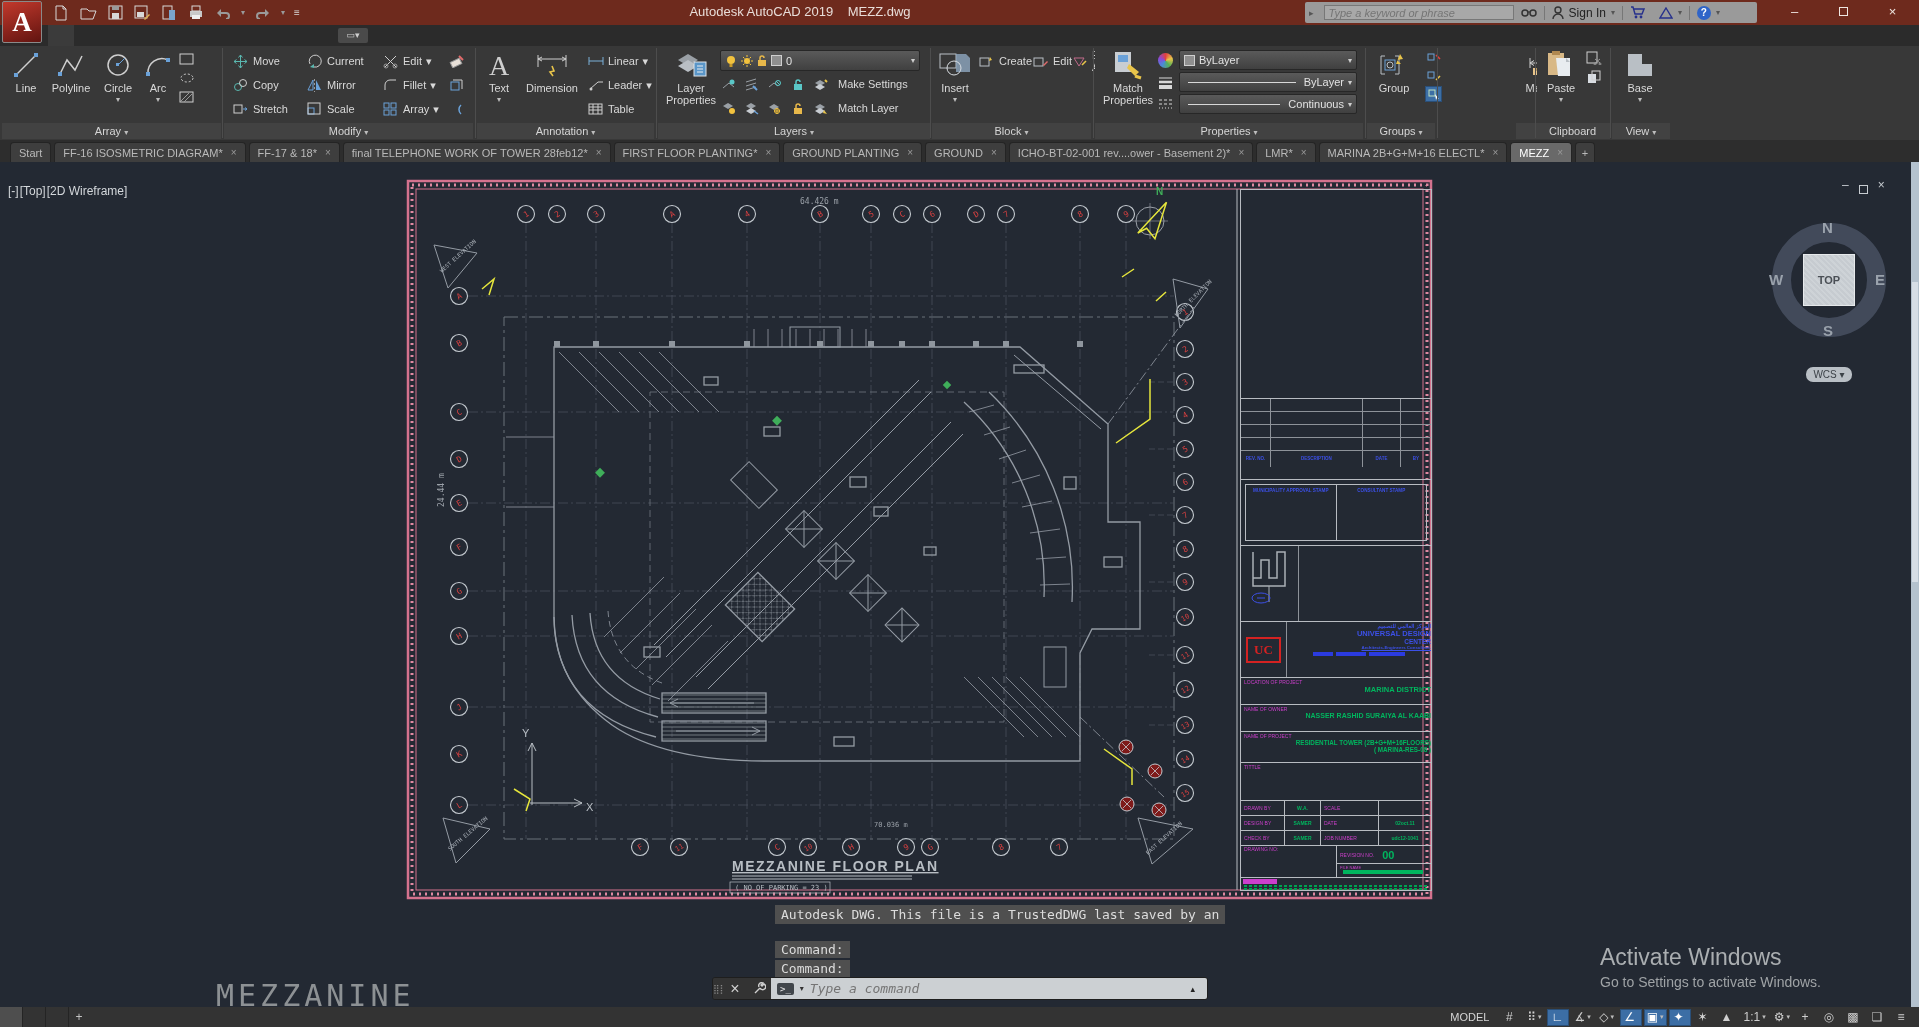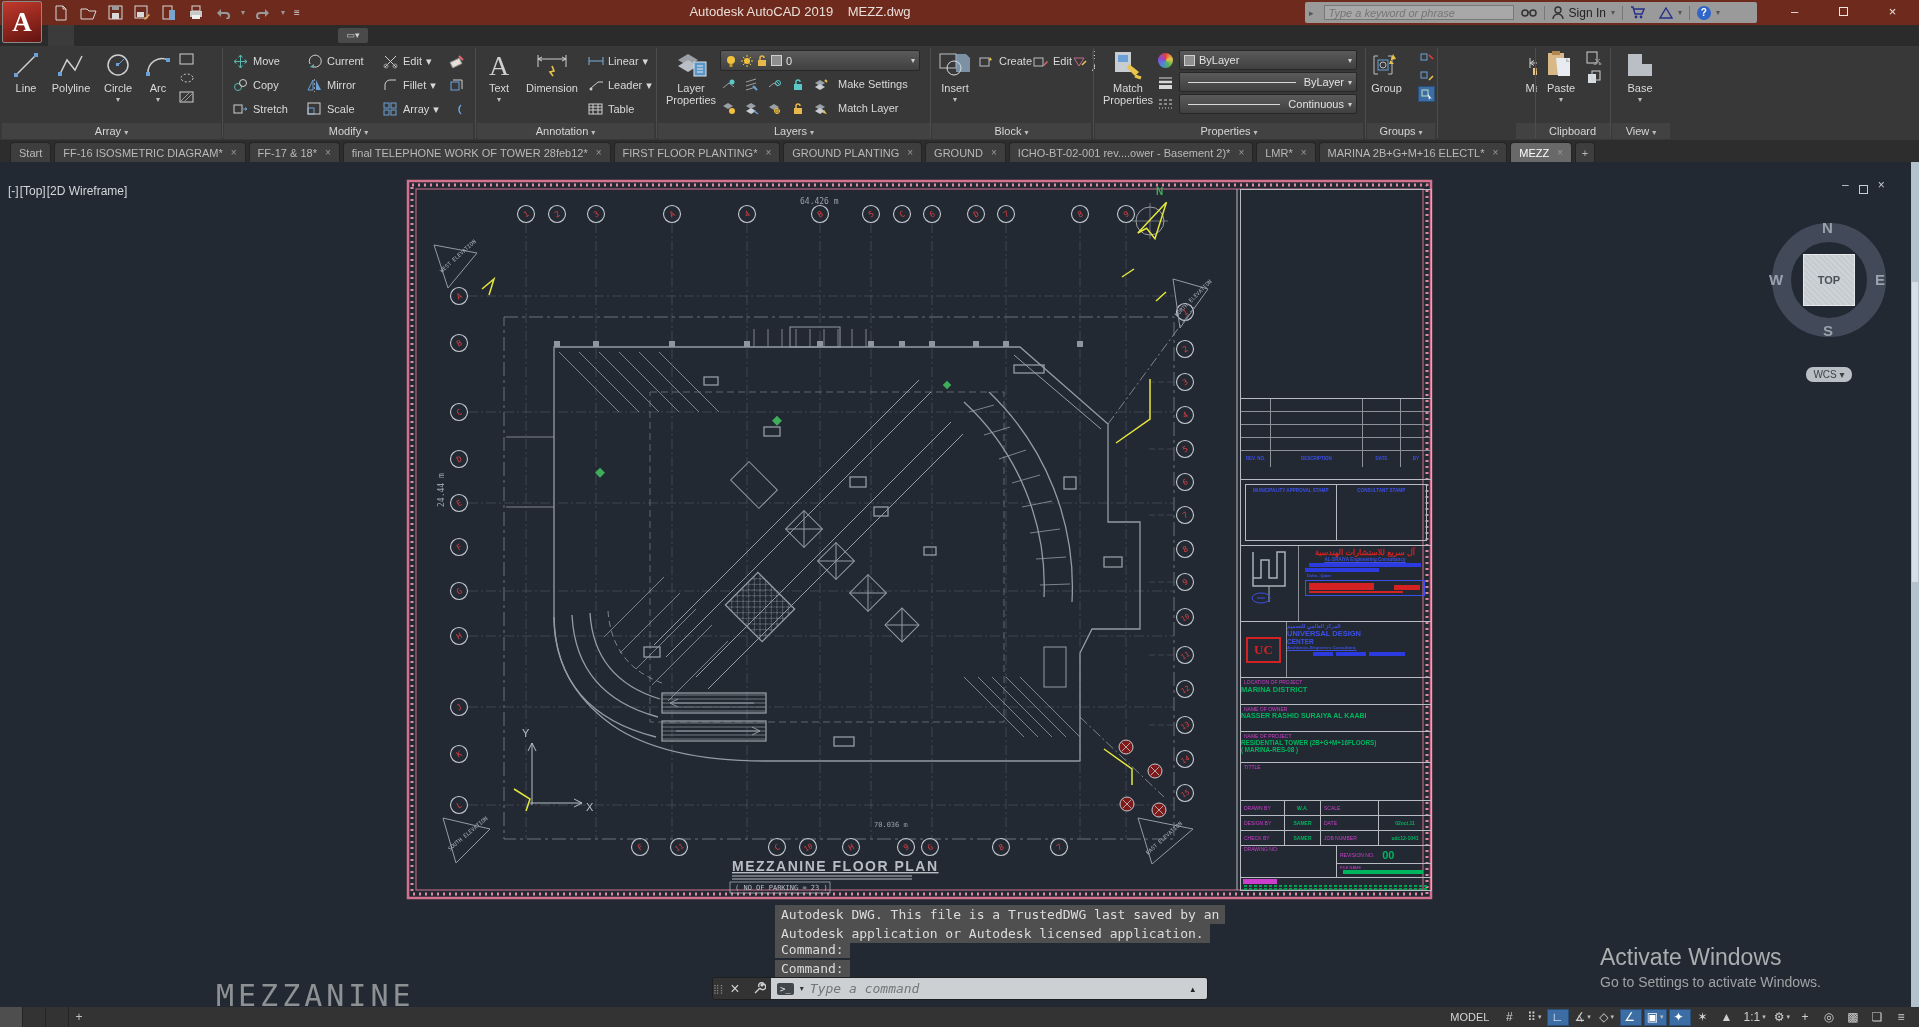--- a/index.html
+++ b/index.html
@@ -75,21 +75,21 @@
     font-size:10px;text-align:center;line-height:15px}
   
   #plansvg{left:404px;top:15px}
   
   #tblock{left:1240px;top:27px;width:192px;height:702px;border:1px solid #b8bcc2;color:#ccc;font-size:5px}
   .tbsec{border-bottom:1px solid #b8bcc2;position:relative;overflow:hidden}
   .mag{color:#cc3fcc}
   .grn{color:#00b55e;font-weight:bold}
   .blu{color:#3c50e8;font-weight:bold}
   .redt{color:#d42222;font-weight:bold}
-  .tb-center{text-align:left}
+  .tb-center{text-align:right}
   .revrow{display:grid;grid-template-columns:30px 1fr 38px 30px;height:13px;border-bottom:1px solid #8d9299}
   .revrow span{border-right:1px solid #8d9299;display:block;height:100%;font-size:4.5px;line-height:13px;text-align:center;overflow:hidden}
   .stampbox{position:absolute;inset:4px;border:1px solid #b8bcc2;display:flex}
   .stampbox>div{flex:1;border-right:1px solid #b8bcc2;padding-top:3px;text-align:center;font-size:4.6px}
   .gridrow{display:grid;grid-template-columns:44px 36px 58px 52px;height:15px}
   .gridrow span{border-right:1px solid #b8bcc2;border-bottom:1px solid #b8bcc2;line-height:15px;padding-left:3px;
     font-size:5px;overflow:hidden;white-space:nowrap}
   .bluebar{background:#2b3be0;height:4px;margin:1px auto}
   .greenhair{height:2px;margin:1px 3px;background:repeating-linear-gradient(90deg,#00a050 0 3px,transparent 3px 5px)}
   
@@ -683,21 +683,21 @@
               <span class="car">▾</span>
           </div>
         </div>
       </div>
     </div>
     <div class="plabel"><span>Properties</span><span class="car">▾</span></div>
   </div>
   <div class="psep" style="left:1365px"></div>
 
   <div class="panel" style="left:1367px;width:68px">
-    <div class="tools" style="padding-left:3px;gap:15px">
+    <div class="tools" style="padding-left:11px;gap:15px">
       <div class="bb" style="width:40px">
         <svg width="32" height="30">
             <path d="M3 6v18M3 6h4M3 24h4M21 6v18M21 6h-4M21 24h-4" stroke="#b9bfc5" fill="none"></path>
             <rect x="7" y="10" width="10" height="10" fill="none" stroke="#6aa1d8"></rect>
             <circle cx="12" cy="15" r="3" fill="none" stroke="#b9bfc5"></circle>
             <path d="M22 4l3 5-6 1 4 4-5 0" fill="#e8c44a"></path>
           </svg>
         <span>Group</span>
         </div>
       <div style="display:flex;flex-direction:column;gap:2px;padding-top:3px">
@@ -1182,32 +1182,20 @@
     </div>
     <div class="tbsec" style="height:76px;display:flex">
       <div style="width:58px;border-right:1px solid #8d9299;position:relative">
         <svg width="56" height="60">
             <path d="M12 6v26h8V14h8v18h8V6h8v34H12z" fill="none" stroke="#aab0b6" stroke-width="1.5"></path>
             <path d="M28 40v16" stroke="#aab0b6"></path>
             <ellipse cx="20" cy="52" rx="9" ry="5" fill="none" stroke="#3c50e8"></ellipse>
             <path d="M16 52h8" stroke="#3c50e8"></path>
           </svg>
       </div>
-      <div style="flex:1;padding:2px;text-align:center">
-        <div class="redt" style="font-size:8px">آل سريع للاستشارات الهندسية</div>
-        <div class="blu" style="font-size:4.6px;text-decoration:underline">AL-SRAIYA Engineering Consultancy</div>
-        <div class="bluebar" style="width:88%"></div>
-        <div class="bluebar" style="width:58%;margin-left:4px;margin-right:auto"></div>
-        <div class="blu" style="font-size:4px;text-align:left;padding-left:6px">Doha - Qatar</div>
-        <div style="height:16px;margin:2px 4px 0;border:1px solid #3c50e8;position:relative">
-          <div style="position:absolute;left:3px;top:2px;width:55%;height:7px;background:#d42222"></div>
-          <div style="position:absolute;right:4px;top:4px;width:22%;height:5px;background:#d42222"></div>
-          <div style="position:absolute;left:3px;bottom:2px;width:80%;height:2px;background:#d42222"></div>
-        </div>
-      </div>
     </div>
     <div class="tbsec" style="height:56px;display:flex">
       <div style="width:46px;border-right:1px solid #8d9299;display:flex;align-items:center;justify-content:center">
         <span style="border:2px solid #d42222;color:#d42222;font-weight:bold;font-size:13px;padding:3px 6px;font-family:'Liberation Serif',serif">UC</span>
       </div>
       <div style="flex:1;padding-top:1px" class="tb-center">
         <div class="blu" style="font-size:5.5px">المركز العالمي للتصميم</div>
         <div class="blu" style="font-size:7.5px">UNIVERSAL DESIGN</div>
         <div class="blu" style="font-size:6.5px">CENTER</div>
         <div class="blu" style="font-size:4.4px;text-decoration:underline">Architects-Engineers Consultant.</div>
@@ -1282,21 +1270,20 @@
     <span class="dir" style="left:103px;top:48px">E</span>
     <div class="face">TOP</div>
   </div>
   <div class="abs" id="wcsbtn">WCS ▾</div>
   <div class="abs" id="scrollbar">
       <div class="thumb"></div>
     </div>
 
   <div class="abs" id="trusted">
     <span class="chip">Autodesk DWG.  This file is a TrustedDWG last saved by an</span><br>
-    <span class="chip">Autodesk application or Autodesk licensed application.</span>
   </div>
   <div class="abs chip" id="cmdh1">Command:</div>
   <div class="abs chip" id="cmdh2">Command:</div>
   <div class="abs" id="cmdbar">
     <span class="grip">⣿⣿</span>
     <span class="tool">×</span>
     <span class="tool">
         <svg width="13" height="13">
           <path d="M2 11l5-5M7 6a3 3 0 1 0 4-4l-2 2-1-1 2-2a3 3 0 0 0-4 4" fill="none" stroke="#cfcfcf" stroke-width="1.4"></path>
         </svg>

